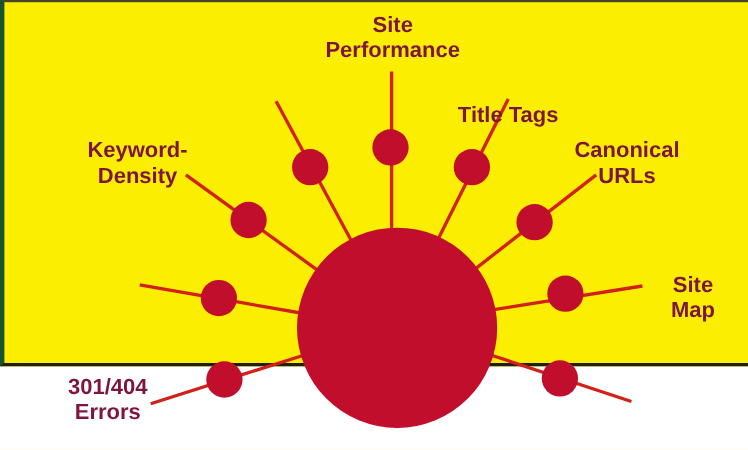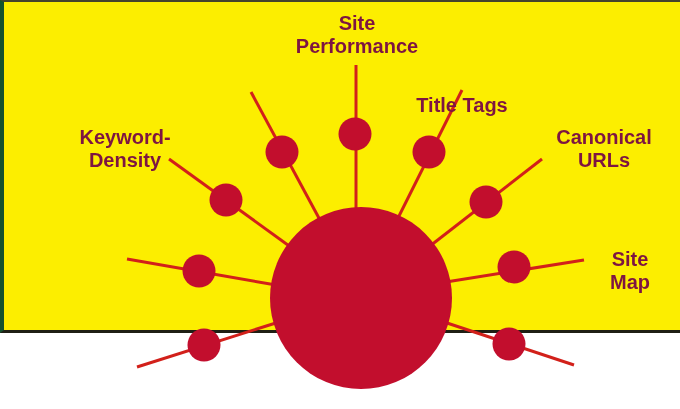--- a/index.html
+++ b/index.html
@@ -78,18 +78,20 @@
     <circle class="node" cx="505" cy="342" r="16.5"></circle>
 
     <circle class="hub" cx="357" cy="296" r="91"></circle>
   </svg>
 
   <div class="label" style="left:353px; top:10px;">Site
 Performance</div>
   <div class="label" style="left:458px; top:62px;margin-top:30px;">Title Tags</div>
   <div class="label" style="left:121px; top:124px;">Keyword-
 Density</div>
-  <div class="label" style="left:566px; top:124px;margin-left:34px;">Canonical
+  <div class="label" style="left:566px; top:124px;">Canonical
 URLs</div>
   <div class="label" style="left:626px; top:246px;">Site Map</div>
+  <div class="label" style="left:94px;  top:339px;">301/404
+Errors</div>
 
 
 </div>
 
 </body></html>

